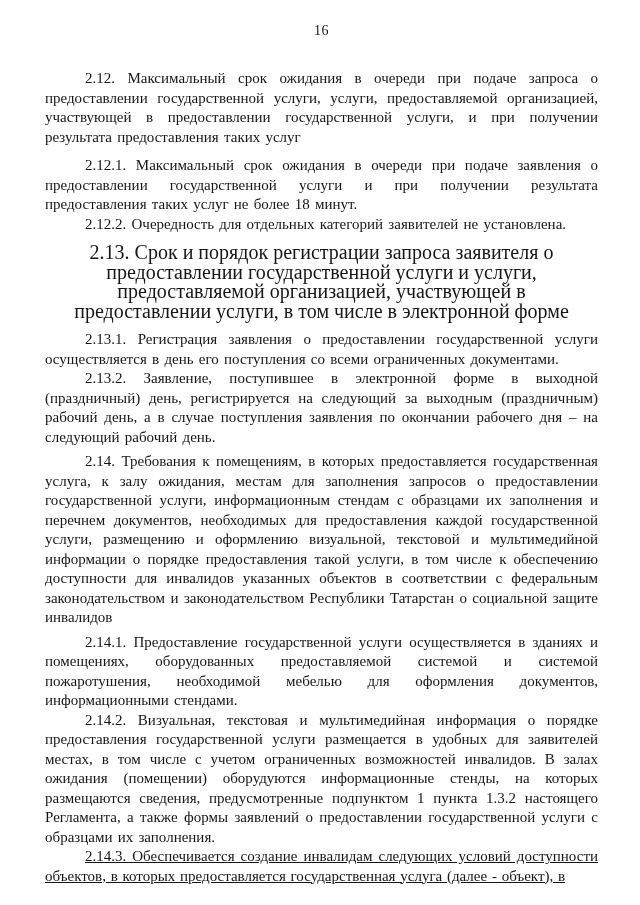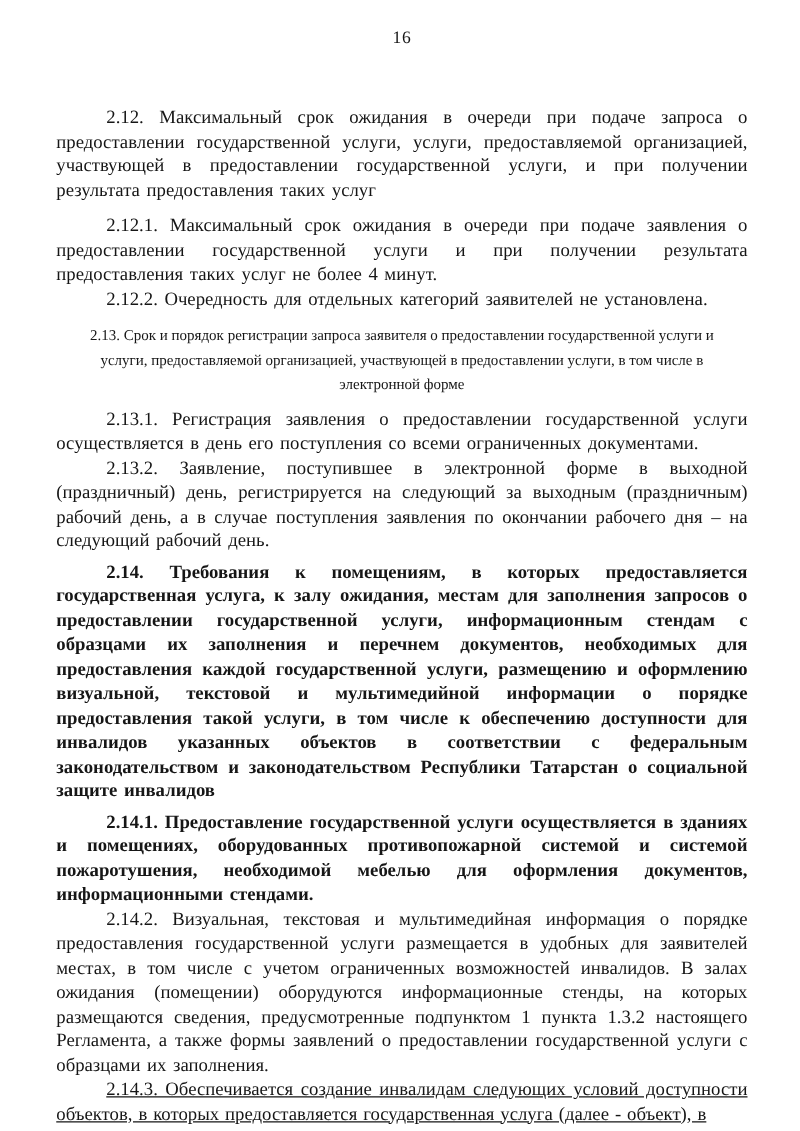--- a/index.html
+++ b/index.html
@@ -21,68 +21,68 @@
     padding: 22px 42px 0 45px;
     background: #ffffff;
   }
   .page-number {
     text-align: center;
     font-size: 14px;
     line-height: 17px;
     letter-spacing: 0.5px;
   }
   .doc-body {
-    margin-top: 46px;
+    margin-top: 30px;
   }
   p.para {
     margin: 0;
     font-size: 15px;
     line-height: 19.5px;
     text-align: justify;
     text-indent: 40px;
     word-spacing: 1.5px;
   }
   p.para.last-loose {
     word-spacing: 1px;
     text-decoration: underline;
   }
   p.heading {
     margin: 0;
-    font-size: 12px;
+    font-size: 20px;
     line-height: 19.5px;
     text-align: center;
     text-indent: 0;
     padding: 0 14px;
   }
   .gap    { margin-top: 9px !important; }
-  .gap-sm { margin-top: 5px !important; font-weight: bold; }
+  .gap-sm { margin-top: 5px !important; }
 </style>
 </head>
 <body>
 
 <div class="page">
 
   <div class="page-number">16</div>
 
   <div class="doc-body">
 
     <p class="para">2.12. Максимальный срок ожидания в очереди при подаче запроса о предоставлении государственной услуги, услуги, предоставляемой организацией, участвующей в предоставлении государственной услуги, и при получении результата предоставления таких услуг</p>
 
-    <p class="para gap">2.12.1. Максимальный срок ожидания в очереди при подаче заявления о предоставлении государственной услуги и при получении результата предоставления таких услуг не более 4 минут.</p>
+    <p class="para gap">2.12.1. Максимальный срок ожидания в очереди при подаче заявления о предоставлении государственной услуги и при получении результата предоставления таких услуг не более 18 минут.</p>
 
     <p class="para">2.12.2. Очередность для отдельных категорий заявителей не установлена.</p>
 
     <p class="heading gap">2.13. Срок и порядок регистрации запроса заявителя о предоставлении государственной услуги и услуги, предоставляемой организацией, участвующей в предоставлении услуги, в том числе в электронной форме</p>
 
     <p class="para gap">2.13.1. Регистрация заявления о предоставлении государственной услуги осуществляется в день его поступления со всеми ограниченных документами.</p>
 
     <p class="para">2.13.2. Заявление, поступившее в электронной форме в выходной (праздничный) день, регистрируется на следующий за выходным (праздничным) рабочий день, а в случае поступления заявления по окончании рабочего дня – на следующий рабочий день.</p>
 
     <p class="para gap-sm">2.14. Требования к помещениям, в которых предоставляется государственная услуга, к залу ожидания, местам для заполнения запросов о предоставлении государственной услуги, информационным стендам с образцами их заполнения и перечнем документов, необходимых для предоставления каждой государственной услуги, размещению и оформлению визуальной, текстовой и мультимедийной информации о порядке предоставления такой услуги, в том числе к обеспечению доступности для инвалидов указанных объектов в соответствии с федеральным законодательством и законодательством Республики Татарстан о социальной защите инвалидов</p>
 
-    <p class="para gap-sm">2.14.1. Предоставление государственной услуги осуществляется в зданиях и помещениях, оборудованных противопожарной системой и системой пожаротушения, необходимой мебелью для оформления документов, информационными стендами.</p>
+    <p class="para gap-sm">2.14.1. Предоставление государственной услуги осуществляется в зданиях и помещениях, оборудованных предоставляемой системой и системой пожаротушения, необходимой мебелью для оформления документов, информационными стендами.</p>
 
     <p class="para">2.14.2. Визуальная, текстовая и мультимедийная информация о порядке предоставления государственной услуги размещается в удобных для заявителей местах, в том числе с учетом ограниченных возможностей инвалидов. В залах ожидания (помещении) оборудуются информационные стенды, на которых размещаются сведения, предусмотренные подпунктом 1 пункта 1.3.2 настоящего Регламента, а также формы заявлений о предоставлении государственной услуги с образцами их заполнения.</p>
 
     <p class="para last-loose">2.14.3. Обеспечивается создание инвалидам следующих условий доступности объектов, в которых предоставляется государственная услуга (далее - объект), в</p>
 
   </div>
 </div>
 
 </body></html>

